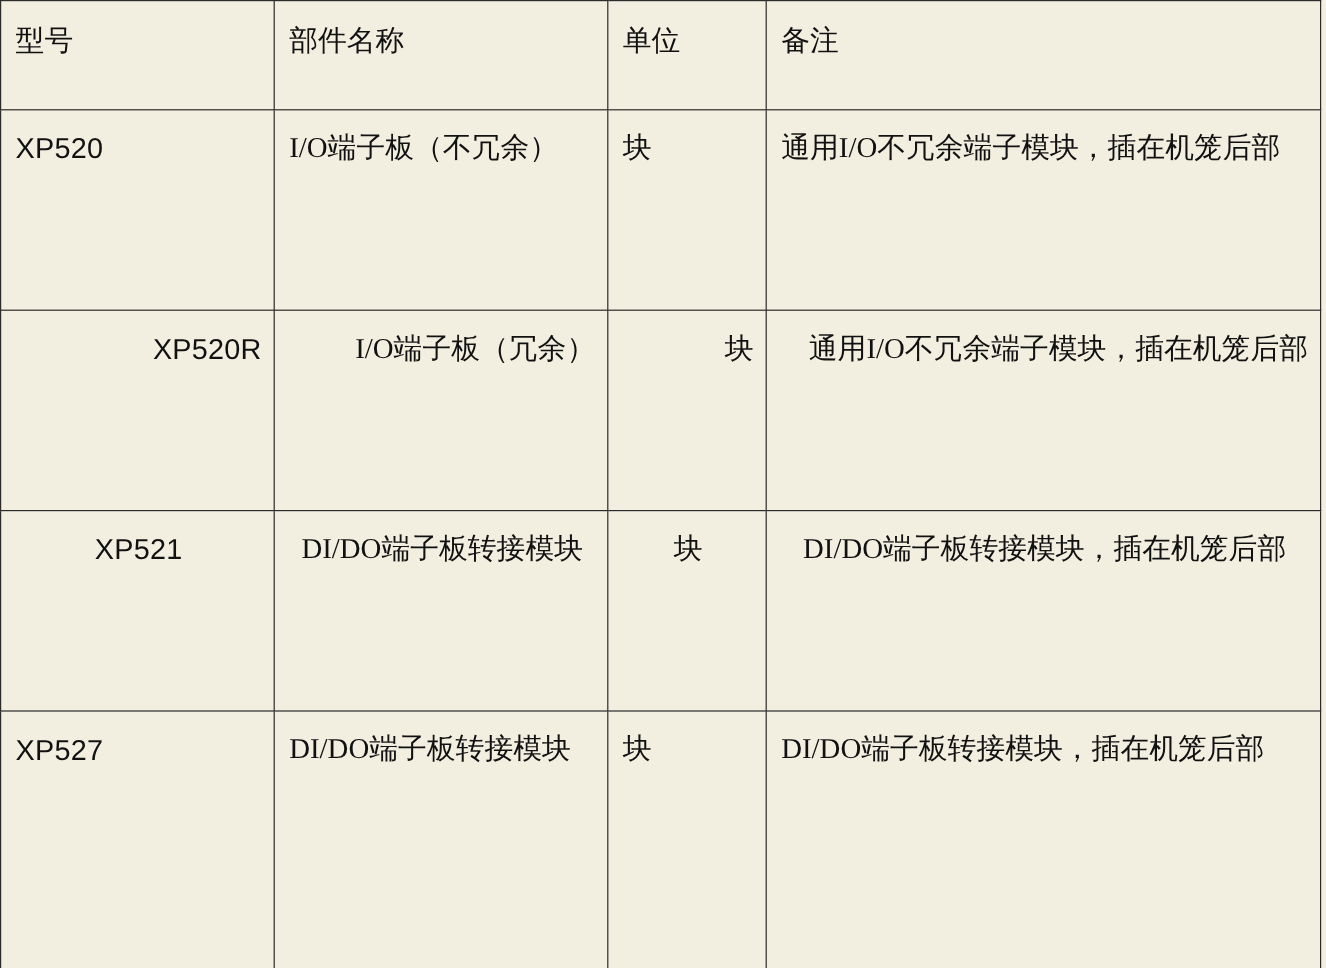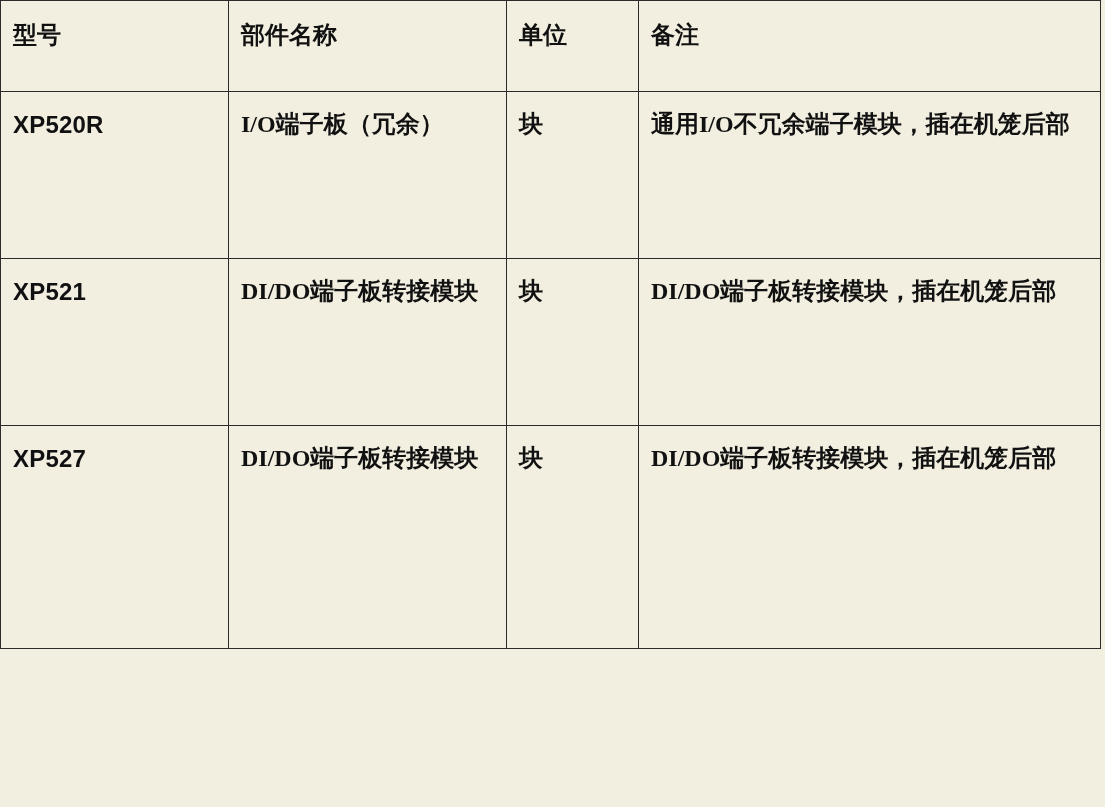--- a/index.html
+++ b/index.html
@@ -12,21 +12,20 @@
     background: #f2eee0;
     font-family: "Liberation Serif", serif;
     overflow: hidden;
   }
   .page {
     position: relative;
     width: 1105px;
     height: 807px;
     background: #f2eee0;
     box-sizing: border-box;
-    font-weight: bold;
   }
   table.parts-table {
     border-collapse: collapse;
     width: 1100px;
     margin: 0;
     table-layout: fixed;
   }
   table.parts-table td {
     border: 1px solid #2b2b2b;
     vertical-align: top;
@@ -44,22 +43,22 @@
   col.c4 { width: 462px; }
 
   
   tr.head td {
     height: 60px;
     padding-top: 16px;
     padding-bottom: 14px;
   }
   
   tr.r1 td { height: 140px; }
-  tr.r2 td { height: 140px; }
-  tr.r3 td { height: 140px; }
+  tr.r2 td { height: 140px; text-align: right; }
+  tr.r3 td { height: 140px; text-align: center; }
   tr.r4 td { height: 196px; }
 
   .model {
     font-family: "Liberation Sans", sans-serif;
     font-size: 23px;
     letter-spacing: 0.2px;
   }
 </style>
 </head>
 <body>
@@ -73,20 +72,26 @@
       <col class="c4">
     </colgroup>
     <tbody>
       <tr class="head">
         <td>型号</td>
         <td>部件名称</td>
         <td>单位</td>
         <td>备注</td>
       </tr>
 
+      <tr class="r1">
+        <td class="model">XP520</td>
+        <td>I/O端子板（不冗余）</td>
+        <td>块</td>
+        <td>通用I/O不冗余端子模块，插在机笼后部</td>
+      </tr>
 
       <tr class="r2">
         <td class="model">XP520R</td>
         <td>I/O端子板（冗余）</td>
         <td>块</td>
         <td>通用I/O不冗余端子模块，插在机笼后部</td>
       </tr>
 
       <tr class="r3">
         <td class="model">XP521</td>

